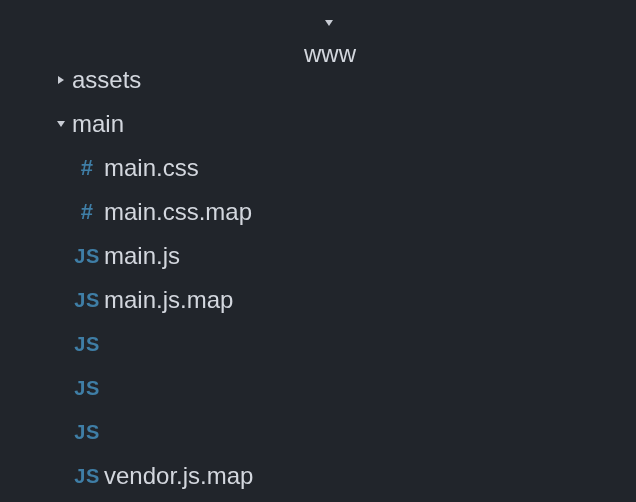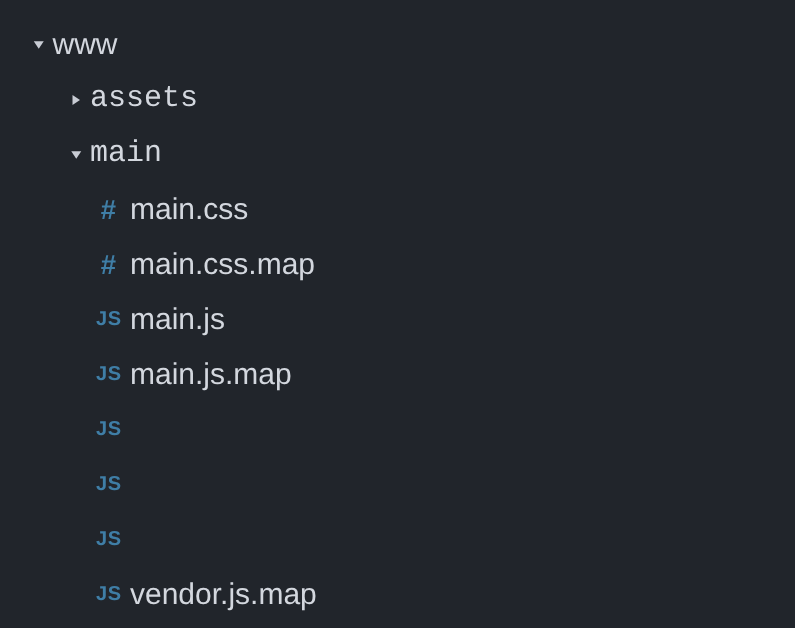--- a/index.html
+++ b/index.html
@@ -34,32 +34,32 @@
     font-size: 12px;
     flex: 0 0 18px;
   }
   .file-icon {
     width: 30px;
     flex: 0 0 30px;
     display: inline-flex;
     justify-content: center;
     align-items: center;
     font-weight: 700;
-    font-size: 16px;
+    font-size: 20px;
     color: #3f7ea6;
     letter-spacing: 0.5px;
   }
   .file-icon.css { font-size: 22px; }
   .label {
     padding-left: 2px;
     color: #d3d7de;
     font-weight: 500;
   }
-  .ind-0 { padding-left: 22px; }
-  .ind-1 { padding-left: 52px; font-family: Liberation Mono, monospace; }
+  .ind-0 { padding-left: 22px; flex-direction: column; }
+  .ind-1 { padding-left: 52px; }
   .ind-2 { padding-left: 72px; }
   .twisty svg { display: block; }
 </style>
 </head>
 <body>
 
 <div class="tree">
 
   <div class="row ind-0">
     <span class="twisty">

